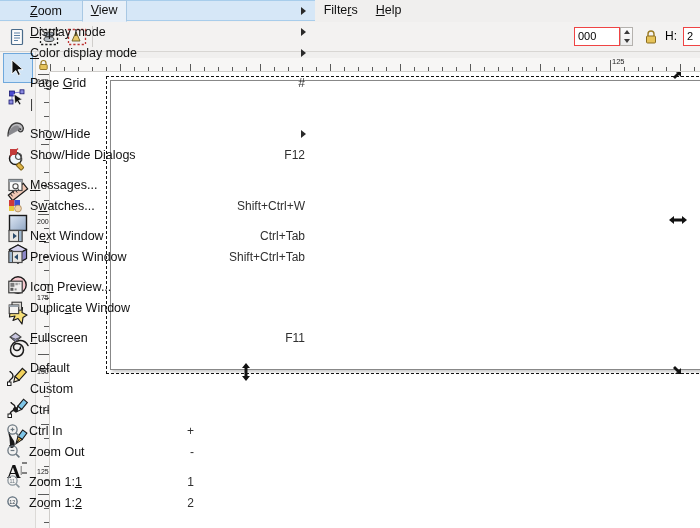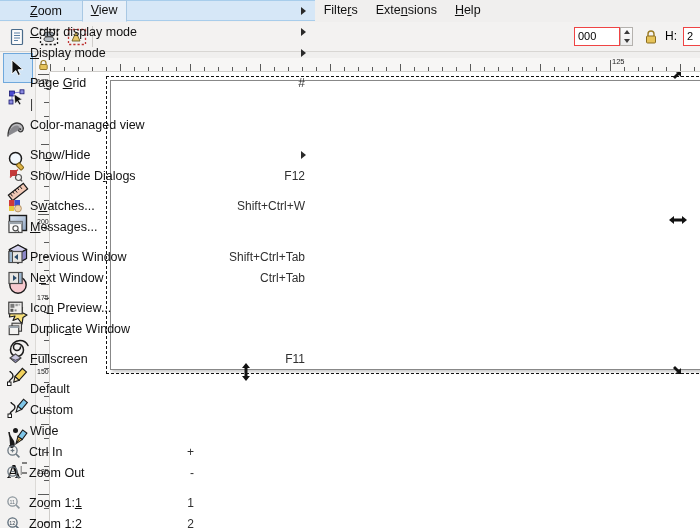--- a/index.html
+++ b/index.html
@@ -219,21 +219,20 @@
 
   <div id="menubar">
     <div class="menubar-item"><span class="u">F</span>ile</div>
     <div class="menubar-item"><span class="u">E</span>dit</div>
     <div class="menubar-item active"><span class="u">V</span>iew</div>
     <div class="menubar-item"><span class="u">L</span>ayer</div>
     <div class="menubar-item"><span class="u">O</span>bject</div>
     <div class="menubar-item"><span class="u">P</span>ath</div>
     <div class="menubar-item"><span class="u">T</span>ext</div>
     <div class="menubar-item">Filte<span class="u">r</span>s</div>
-    <div class="menubar-item">Exte<span class="u">n</span>sions</div>
     <div class="menubar-item"><span class="u">H</span>elp</div>
   </div>
 
   <div id="toolbar-strip">
     <div class="tb-btn" style="left:6px;">
       <svg width="18" height="18" viewBox="0 0 18 18">
         <rect x="3.5" y="1.5" width="11" height="15" rx="1" fill="#fbfbfb" stroke="#4a6b8a" stroke-width="1.2"></rect>
         <line x1="6" y1="5" x2="12" y2="5" stroke="#5b7fa3" stroke-width="1"></line>
         <line x1="6" y1="7.5" x2="12" y2="7.5" stroke="#5b7fa3" stroke-width="1"></line>
         <line x1="6" y1="10" x2="12" y2="10" stroke="#5b7fa3" stroke-width="1"></line>
@@ -530,47 +529,43 @@
   <div id="viewmenu">
 
     <div class="mi hl">
       <div class="mi-icon"></div>
       <div class="mi-label"><span class="u">Z</span>oom</div>
       <div class="mi-arrow"></div>
     </div>
 
     <div class="mi">
       <div class="mi-icon"></div>
+      <div class="mi-label"><span class="u">D</span>isplay mode</div>
+      <div class="mi-arrow"></div>
+    </div>
+
+    <div class="mi">
+      <div class="mi-icon"></div>
       <div class="mi-label"><span class="u">C</span>olor display mode</div>
-      <div class="mi-arrow"></div>
-    </div>
-
-    <div class="mi">
-      <div class="mi-icon"></div>
-      <div class="mi-label"><span class="u">D</span>isplay mode</div>
       <div class="mi-arrow"></div>
     </div>
 
     <div class="sep"></div>
 
     <div class="mi">
       <div class="mi-icon"></div>
       <div class="mi-label">Page <span class="u">G</span>rid</div>
       <div class="mi-accel">#</div>
     </div>
 
     <div class="mi">
       <div class="mi-icon"></div>
       <div class="mi-accel">|</div>
     </div>
 
-    <div class="mi">
-      <div class="mi-icon"></div>
-      <div class="mi-label">Color-managed view</div>
-    </div>
 
     <div class="sep"></div>
 
     <div class="mi">
       <div class="mi-icon"></div>
       <div class="mi-label">Sh<span class="u">o</span>w/Hide</div>
       <div class="mi-arrow"></div>
     </div>
 
     <div class="mi">
@@ -584,66 +579,66 @@
       </div>
       <div class="mi-label">Show/Hide D<span class="u">i</span>alogs</div>
       <div class="mi-accel">F12</div>
     </div>
 
     <div class="sep"></div>
 
     <div class="mi">
       <div class="mi-icon">
         <svg width="15" height="14" viewBox="0 0 15 14">
+          <rect x="1" y="1.5" width="13" height="11" fill="#fbfbfb" stroke="#4a4a4a" stroke-width="1.2"></rect>
+          <rect x="1" y="1.5" width="13" height="2.6" fill="#9aa3ac"></rect>
+          <circle cx="7.5" cy="8.3" r="2.6" fill="none" stroke="#4a4a4a" stroke-width="1.1"></circle>
+          <line x1="9.4" y1="10.2" x2="11" y2="11.8" stroke="#4a4a4a" stroke-width="1.1"></line>
+        </svg>
+      </div>
+      <div class="mi-label"><span class="u">M</span>essages...</div>
+    </div>
+
+    <div class="mi">
+      <div class="mi-icon">
+        <svg width="15" height="14" viewBox="0 0 15 14">
           <rect x="1" y="1" width="5.5" height="6" fill="#d03a3a"></rect>
           <rect x="6.5" y="1" width="5.5" height="6" fill="#3a4fd0"></rect>
           <rect x="1" y="7" width="5" height="5" fill="#e8c93a"></rect>
           <circle cx="10" cy="9.5" r="3.4" fill="#f0d3a8" stroke="#a8865a" stroke-width="0.8"></circle>
         </svg>
       </div>
       <div class="mi-label">S<span class="u">w</span>atches...</div>
       <div class="mi-accel">Shift+Ctrl+W</div>
     </div>
 
+    <div class="sep"></div>
+
     <div class="mi">
       <div class="mi-icon">
         <svg width="15" height="14" viewBox="0 0 15 14">
-          <rect x="1" y="1.5" width="13" height="11" fill="#fbfbfb" stroke="#4a4a4a" stroke-width="1.2"></rect>
-          <rect x="1" y="1.5" width="13" height="2.6" fill="#9aa3ac"></rect>
-          <circle cx="7.5" cy="8.3" r="2.6" fill="none" stroke="#4a4a4a" stroke-width="1.1"></circle>
-          <line x1="9.4" y1="10.2" x2="11" y2="11.8" stroke="#4a4a4a" stroke-width="1.1"></line>
-        </svg>
-      </div>
-      <div class="mi-label"><span class="u">M</span>essages...</div>
-    </div>
-
-    <div class="sep"></div>
+          <rect x="1" y="1.5" width="13" height="11" fill="#e8e6e3" stroke="#4a4a4a" stroke-width="1.2"></rect>
+          <rect x="10.5" y="1.5" width="3.5" height="11" fill="#9fb8d0" stroke="#4a4a4a" stroke-width="1"></rect>
+          <path d="M5 4 L5 10 L8.8 7 Z" fill="#2a4a6a"></path>
+        </svg>
+      </div>
+      <div class="mi-label">N<span class="u">e</span>xt Window</div>
+      <div class="mi-accel">Ctrl+Tab</div>
+    </div>
 
     <div class="mi">
       <div class="mi-icon">
         <svg width="15" height="14" viewBox="0 0 15 14">
           <rect x="1" y="1.5" width="13" height="11" fill="#e8e6e3" stroke="#4a4a4a" stroke-width="1.2"></rect>
           <rect x="1" y="1.5" width="3.5" height="11" fill="#9fb8d0" stroke="#4a4a4a" stroke-width="1"></rect>
           <path d="M10 4 L10 10 L6.2 7 Z" fill="#2a4a6a"></path>
         </svg>
       </div>
       <div class="mi-label">P<span class="u">r</span>evious Window</div>
       <div class="mi-accel">Shift+Ctrl+Tab</div>
-    </div>
-
-    <div class="mi">
-      <div class="mi-icon">
-        <svg width="15" height="14" viewBox="0 0 15 14">
-          <rect x="1" y="1.5" width="13" height="11" fill="#e8e6e3" stroke="#4a4a4a" stroke-width="1.2"></rect>
-          <rect x="10.5" y="1.5" width="3.5" height="11" fill="#9fb8d0" stroke="#4a4a4a" stroke-width="1"></rect>
-          <path d="M5 4 L5 10 L8.8 7 Z" fill="#2a4a6a"></path>
-        </svg>
-      </div>
-      <div class="mi-label">N<span class="u">e</span>xt Window</div>
-      <div class="mi-accel">Ctrl+Tab</div>
     </div>
 
     <div class="sep"></div>
 
     <div class="mi">
       <div class="mi-icon">
         <svg width="15" height="14" viewBox="0 0 15 14">
           <rect x="0.8" y="1.2" width="13.4" height="11.6" fill="#f0efee" stroke="#3a3a3a" stroke-width="1.2"></rect>
           <rect x="2.4" y="2.8" width="4" height="4" fill="#7a7a7a"></rect>
           <rect x="7.4" y="2.8" width="2.4" height="2.4" fill="#9a9a9a"></rect>
@@ -688,21 +683,21 @@
 
     <div class="mi">
       <div class="mi-icon"></div>
       <div class="mi-label">Custom</div>
     </div>
 
     <div class="mi">
       <div class="mi-icon">
           <span class="bullet"></span>
         </div>
-      <div class="mi-label">Wide</div>
+      <div class="mi-label">Ctrl</div>
     </div>
   </div>
 
   <div id="zoommenu">
 
     <div class="mi">
       <div class="mi-icon">
         <svg width="15" height="15" viewBox="0 0 15 15">
           <circle cx="6.5" cy="6.5" r="4.6" fill="none" stroke="#6b7780" stroke-width="1.3"></circle>
           <line x1="4.6" y1="6.5" x2="8.4" y2="6.5" stroke="#6b7780" stroke-width="1.2"></line>

